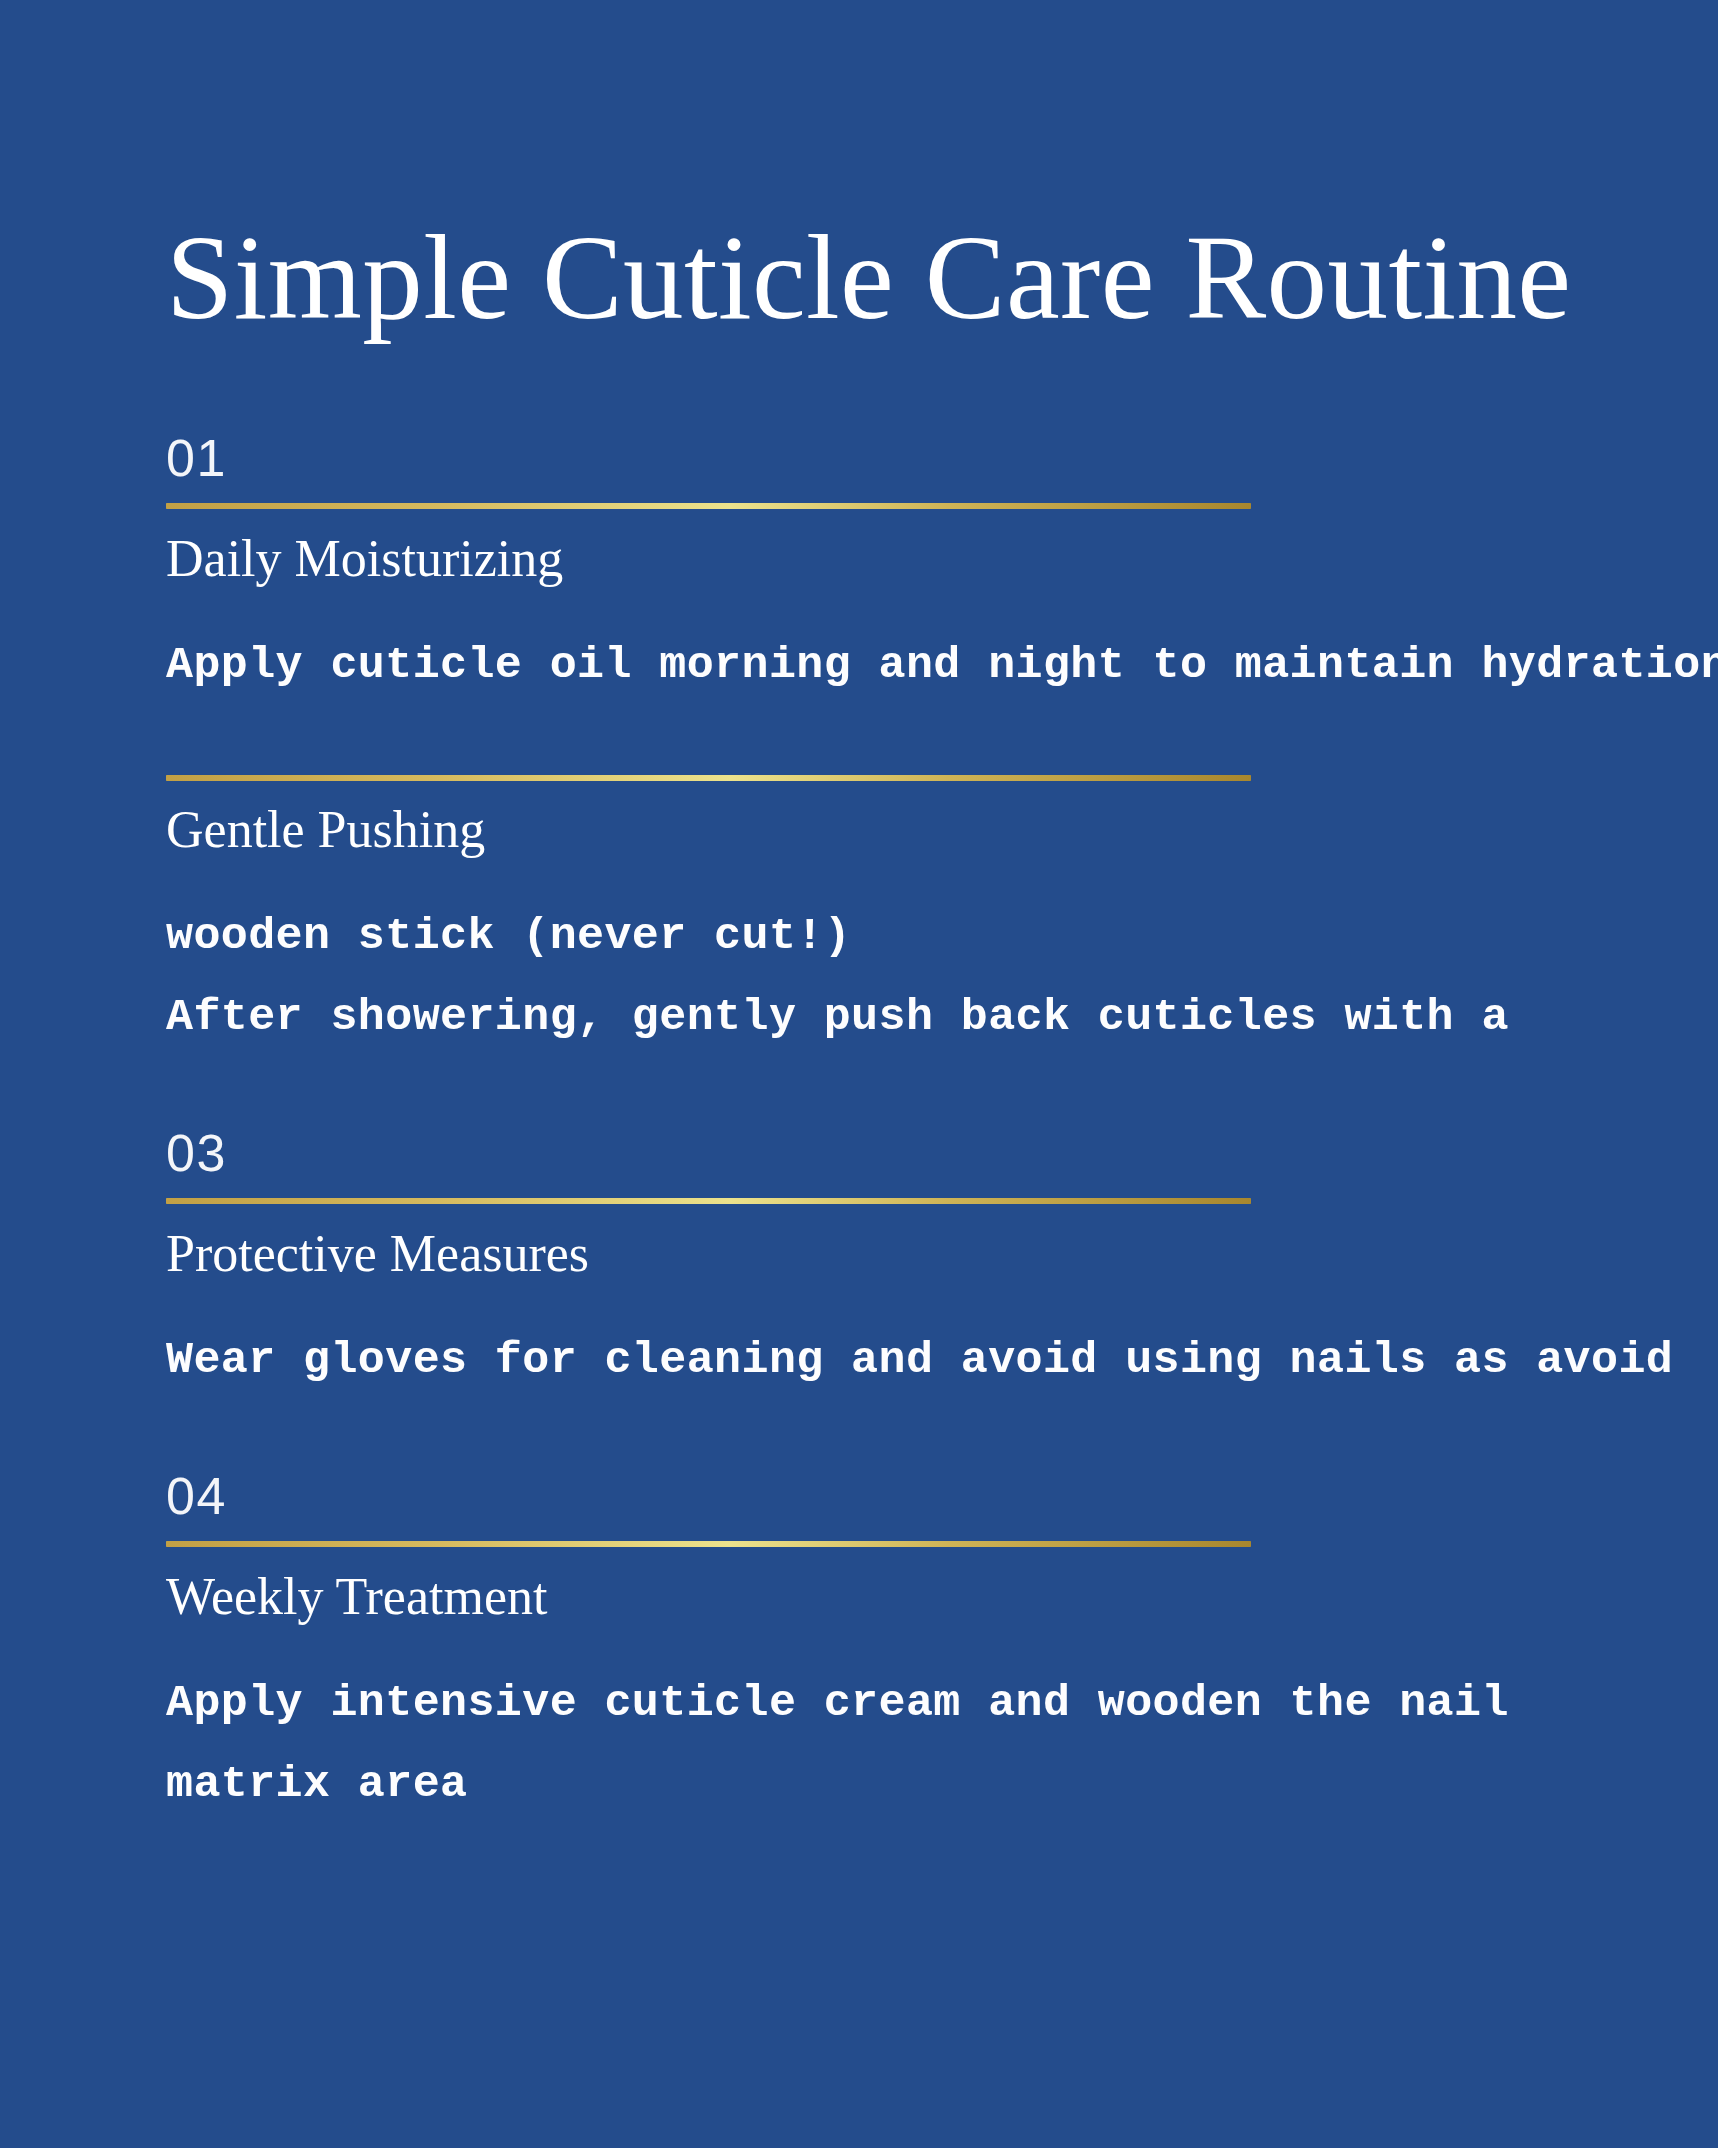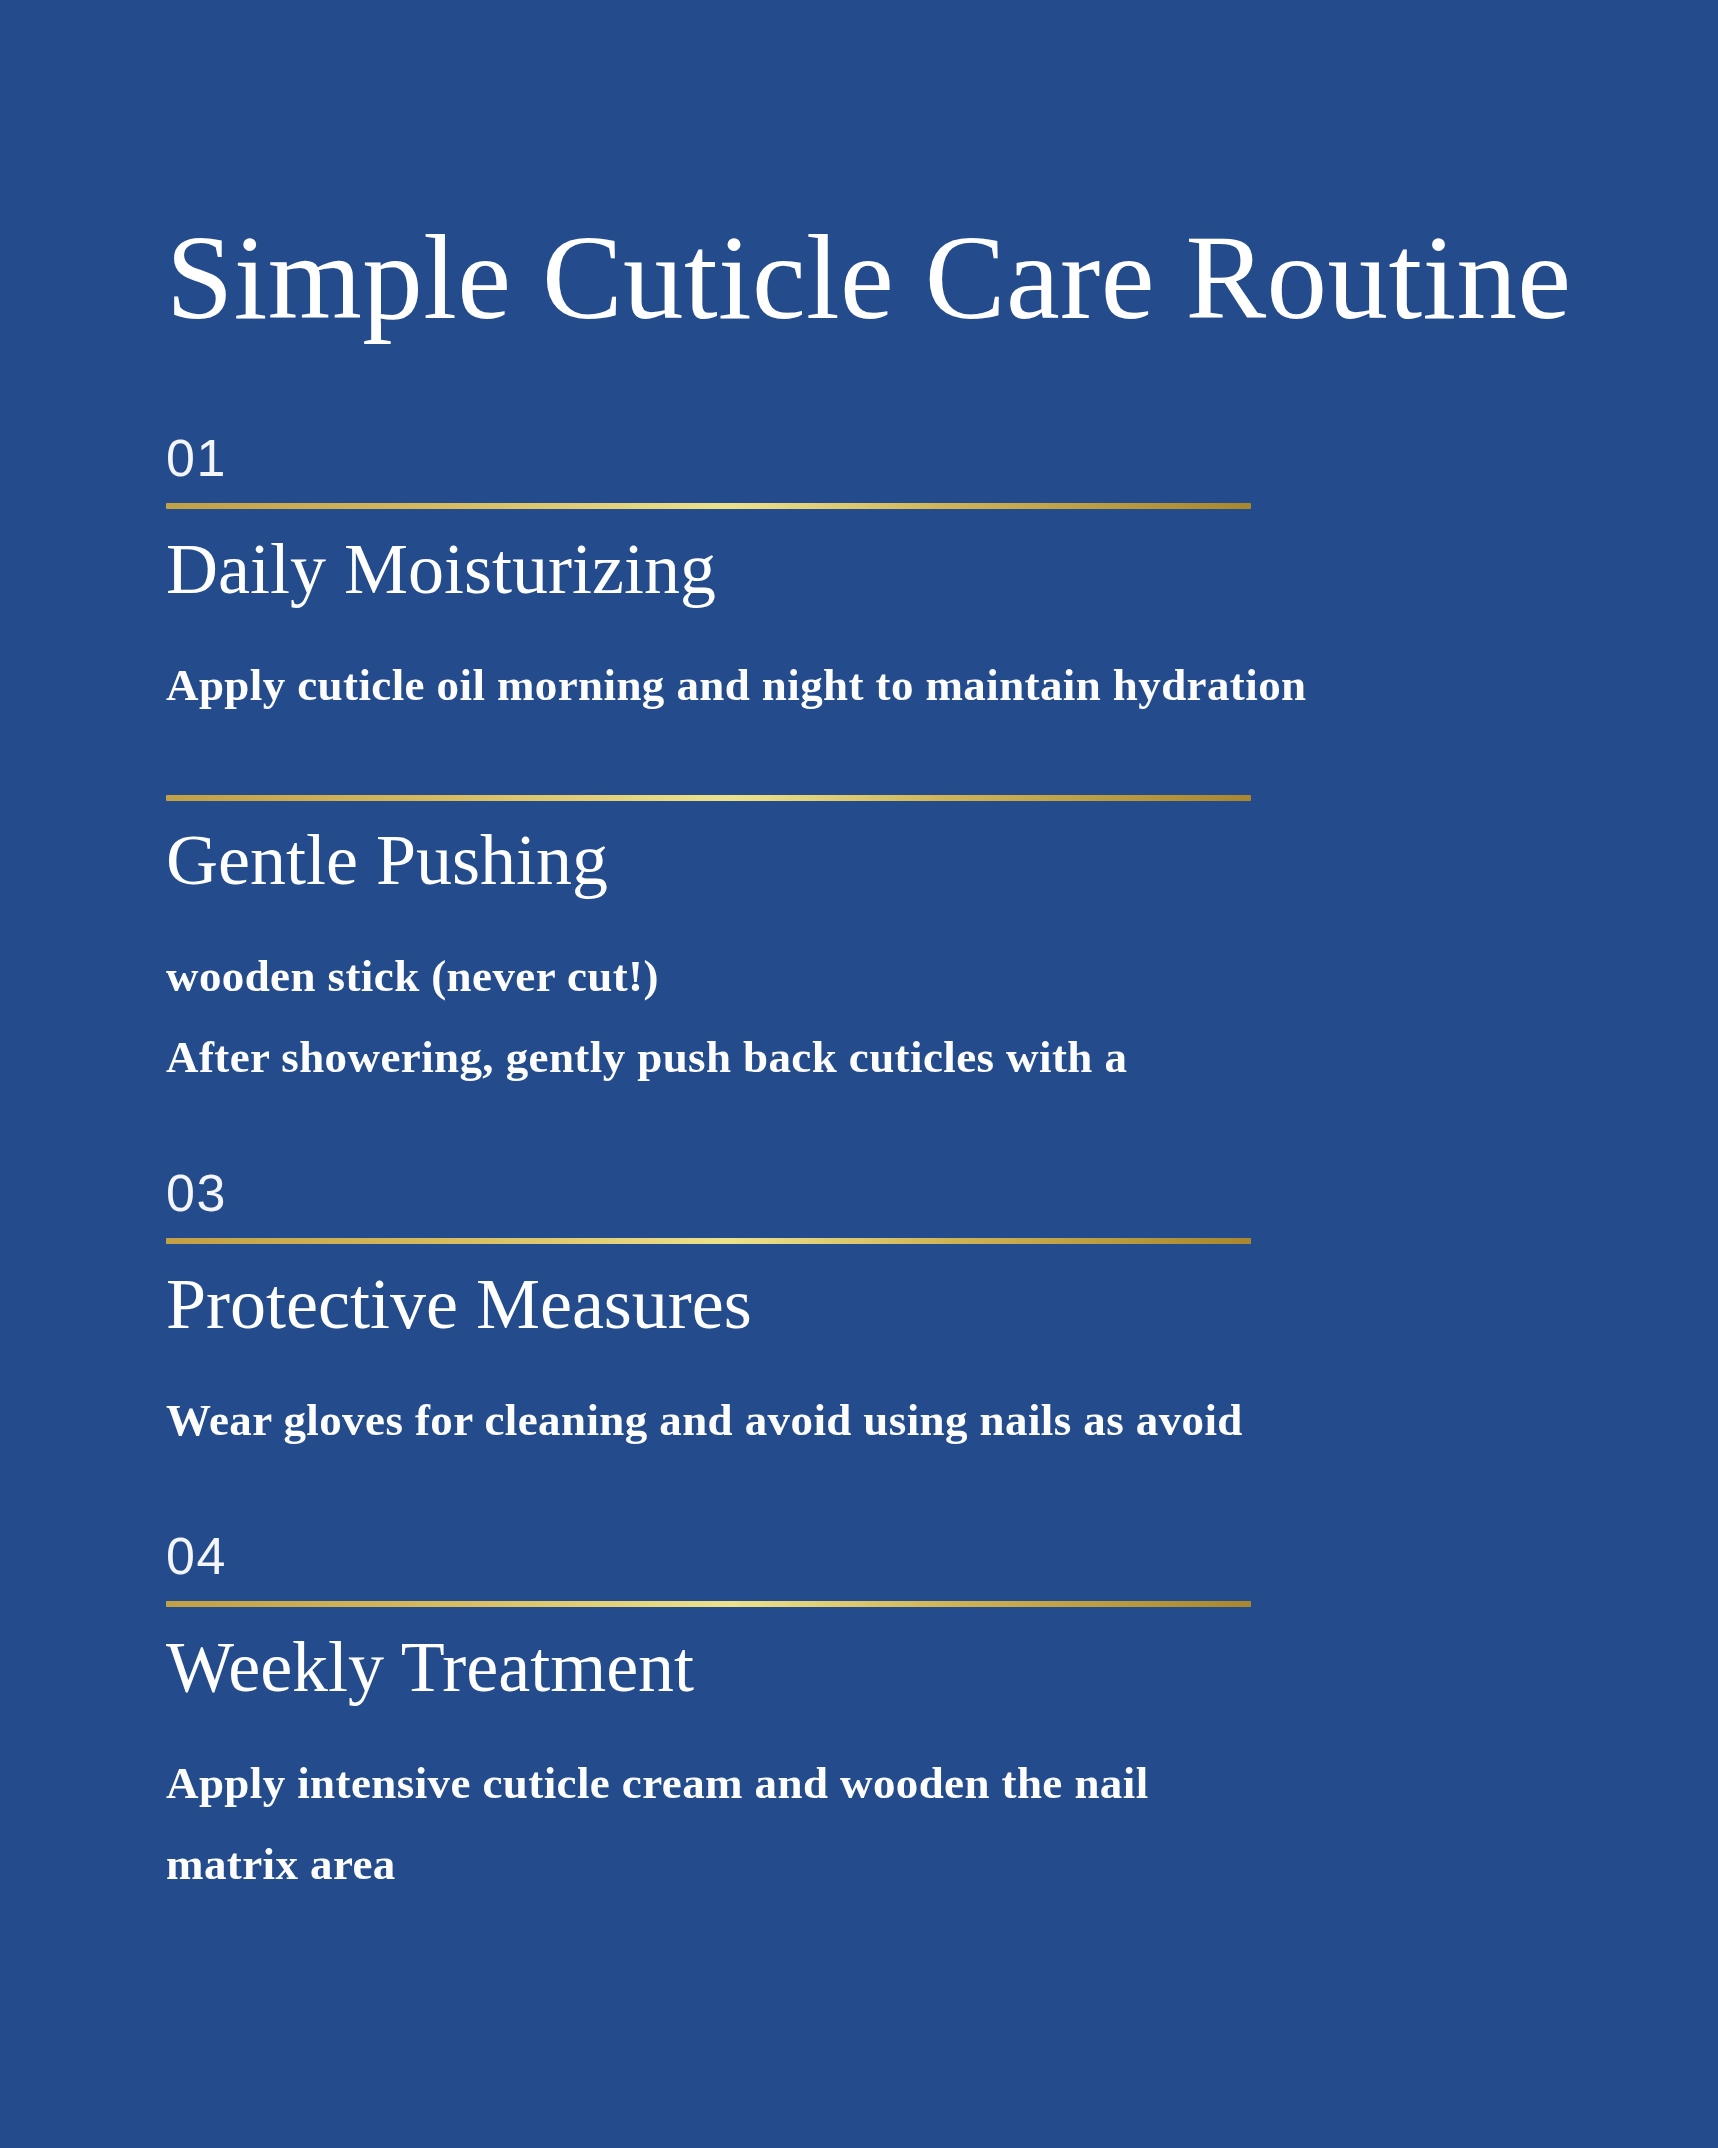--- a/index.html
+++ b/index.html
@@ -50,28 +50,28 @@
       #d6ba5e 25%,
       #ece28c 52%,
       #cfb456 72%,
       #a8872e 100%);
     border-radius: 0.8px;
   }
   .step-heading {
     margin: 0 0 40px 0;
     font-family: "Liberation Serif", "DejaVu Serif", serif;
     font-weight: 400;
-    font-size: 72px;
+    font-size: 52px;
     line-height: 1;
     color: #ffffff;
     white-space: nowrap;
   }
   .step-desc {
     margin: 0;
-    font-family: Liberation Serif, serif;
+    font-family: Liberation Mono, monospace;
     font-weight: 700;
     font-size: 45px;
     line-height: 81px;
     color: #fdfdfe;
     letter-spacing: 0.4px;
   }
   .desc-line {
     display: block;
     white-space: nowrap;
   }

